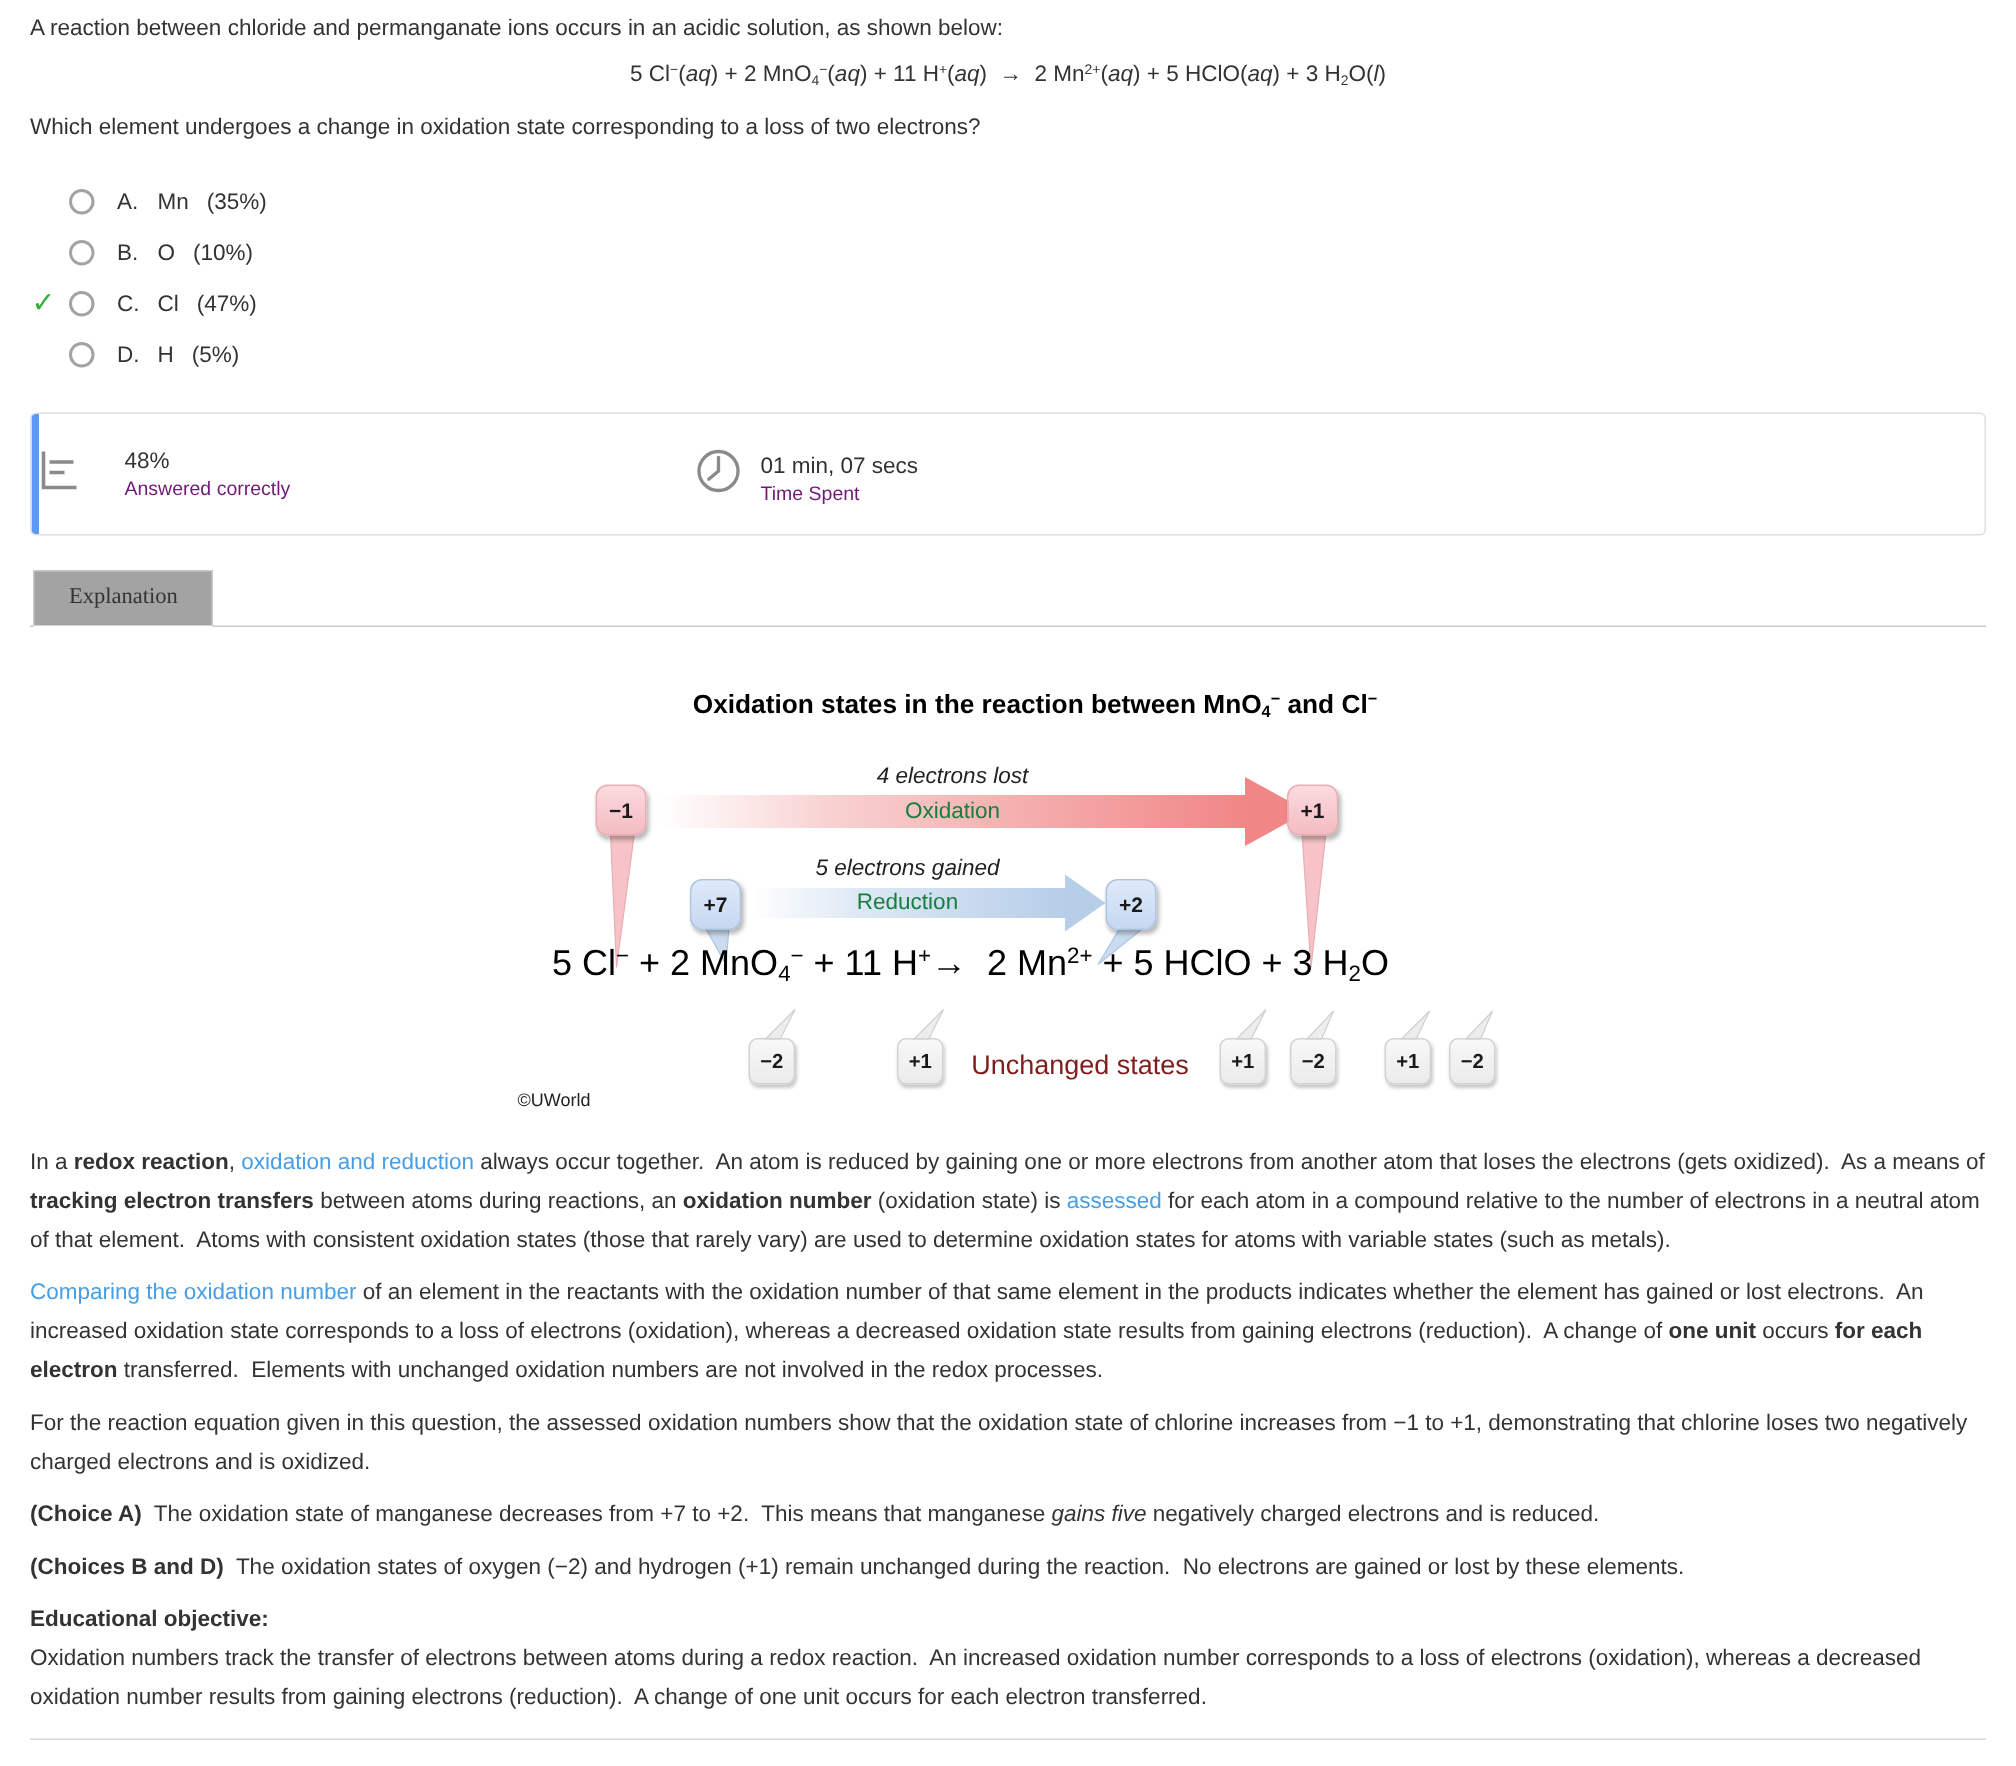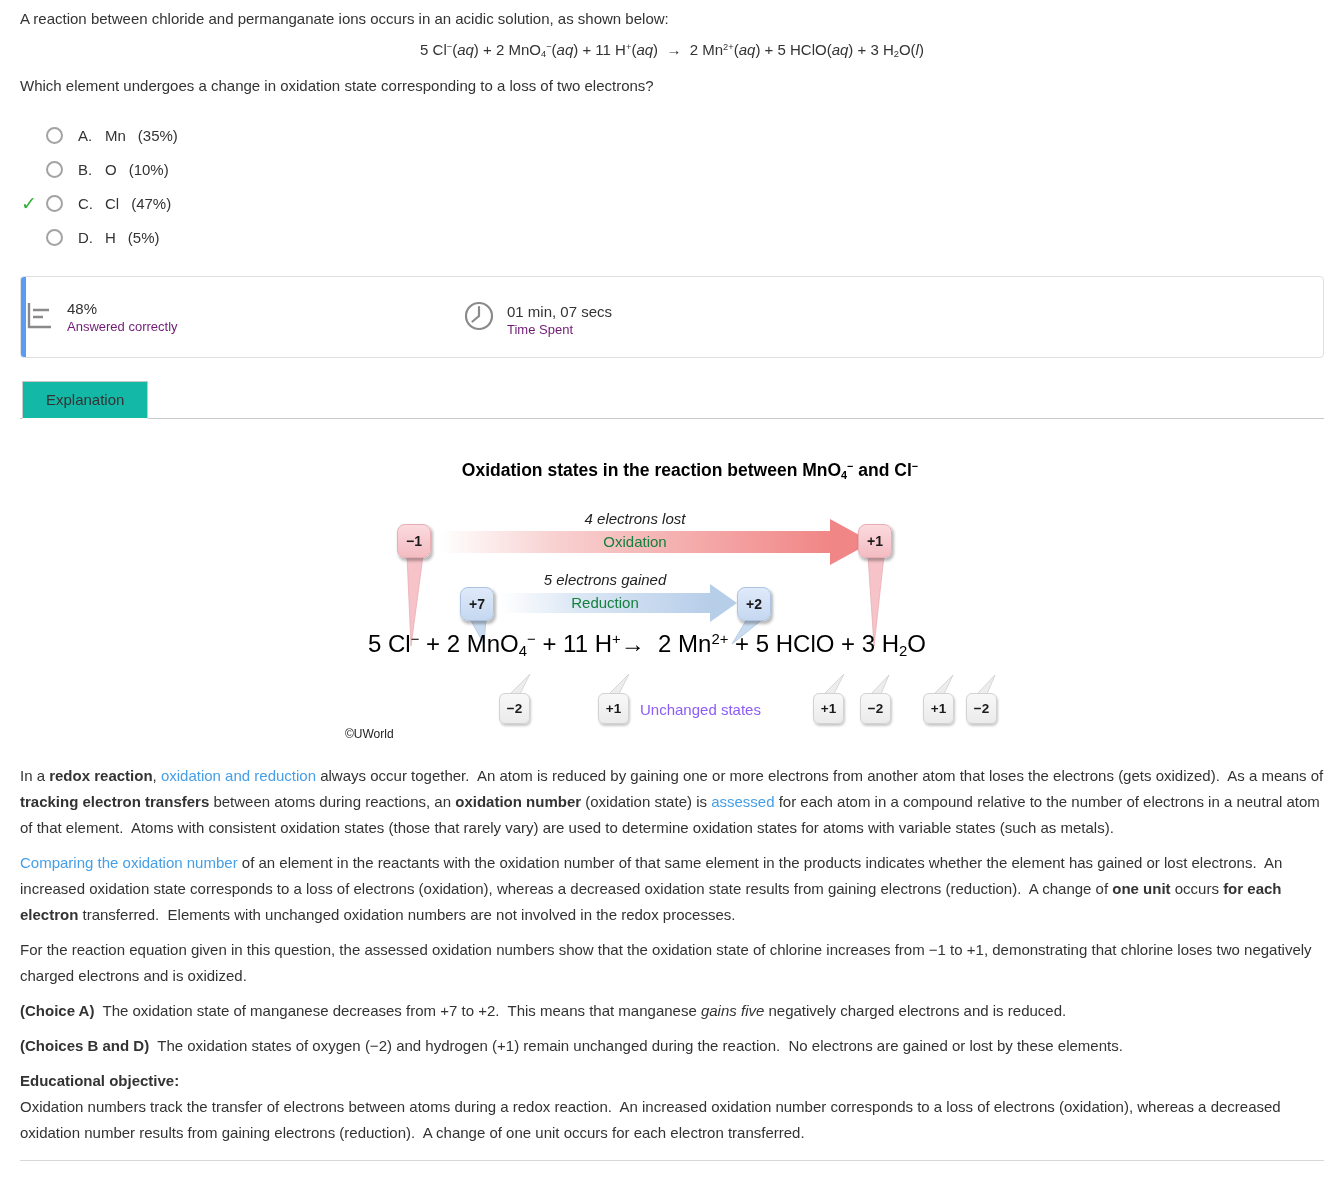--- a/index.html
+++ b/index.html
@@ -30,44 +30,44 @@
   .choice-text { margin-right:12px; }
 
   
   .result-card { position:relative; margin: 0 0 23px 0; border:1px solid #dfdfdf; border-radius:4px;
     height:82px; display:flex; align-items:center; background:#fff; overflow:hidden; }
   .accent-bar { position:absolute; left:0; top:0; bottom:0; width:5px; background:#5b9bf5; }
   .rc-left { flex:0 0 430px; padding-left:15px; }
   .rc-status { color:#6c9ff1; font-size:15px; margin-bottom:2px; }
   .rc-sub { color:#888; font-size:12px; margin-bottom:3px; }
   .rc-ans { color:#333; font-size:14px; }
-  .rc-mid { flex:0 0 440px; display:flex; align-items:center; gap:10px; }
+  .rc-mid { flex:0 0 440px; display:flex; align-items:center; gap:26px; }
   .rc-right { flex:1; display:flex; align-items:flex-end; gap:10px; }
   .rc-big { font-size:15px; color:#333; margin-bottom:2px; }
   .rc-lab { font-size:13px; color:#701a75; }
 
   
   .tab-row { border-bottom:1px solid #c9c9c9; padding-left:2px; }
   .tab { display:inline-block; padding:9px 23px 10px; border:1px solid #c9c9c9; border-bottom:1px solid #fff;
-    margin-bottom:-1px; background:#14b8a6; font-size:15px; cursor:pointer; }
+    margin-bottom:-1px; background:#a3a3a3; font-size:15px; cursor:pointer;font-family:Liberation Serif, serif; }
 
   
   .diagram { position:relative; width:700px; height:292px; margin: 35px 0 0 320px; }
   .diagram svg.layer { position:absolute; left:0; top:0; }
   .dg-title { position:absolute; left:0; top:6px; width:100%; text-align:center; font-weight:bold; font-size:17.5px; color:#000; }
   .dg-note { position:absolute; font-style:italic; font-size:15px; color:#222; text-align:center; }
   .dg-arrow-label { position:absolute; font-size:15px; color:#15803d; text-align:center; }
   .callout { position:absolute; width:34px; height:34px; border-radius:8px; display:flex; align-items:center; justify-content:center;
     font-weight:bold; font-size:14px; color:#1a1a1a; box-shadow:1.5px 2.5px 3px rgba(0,0,0,0.28); }
   .callout.pink { background:linear-gradient(180deg,#fbdade,#f3bcc2); border:1px solid #e7adb3; }
   .callout.blue { background:linear-gradient(180deg,#dfeafa,#c5d8f0); border:1px solid #adc3e1; }
   .callout.gray { width:31px; height:31px; border-radius:6px; background:linear-gradient(180deg,#f8f8f8,#ebebeb);
     border:1px solid #d2d2d2; font-size:13.5px; box-shadow:1px 2px 2.5px rgba(0,0,0,0.22); }
   .dg-equation { position:absolute; left:28px; top:176px; font-size:24px; color:#000; white-space:pre; }
-  .dg-unchanged { position:absolute; left:300px; top:247px; width:160px; text-align:left; color:#8b5cf6; font-size:15px; }
+  .dg-unchanged { position:absolute; left:300px; top:247px; width:160px; text-align:center; color:#7f1d1d; font-size:18px; }
   .dg-credit { position:absolute; left:5px; top:273px; font-size:12px; color:#222; }
 
   
   .explanation { margin-top:17px; }
   .explanation p { white-space:pre-wrap; line-height:26px; margin-bottom:9px; }
   .bottom-rule { border-top:1px solid #d8d8d8; margin-top:14px; height:8px; }
 </style>
 </head>
 <body>
 

